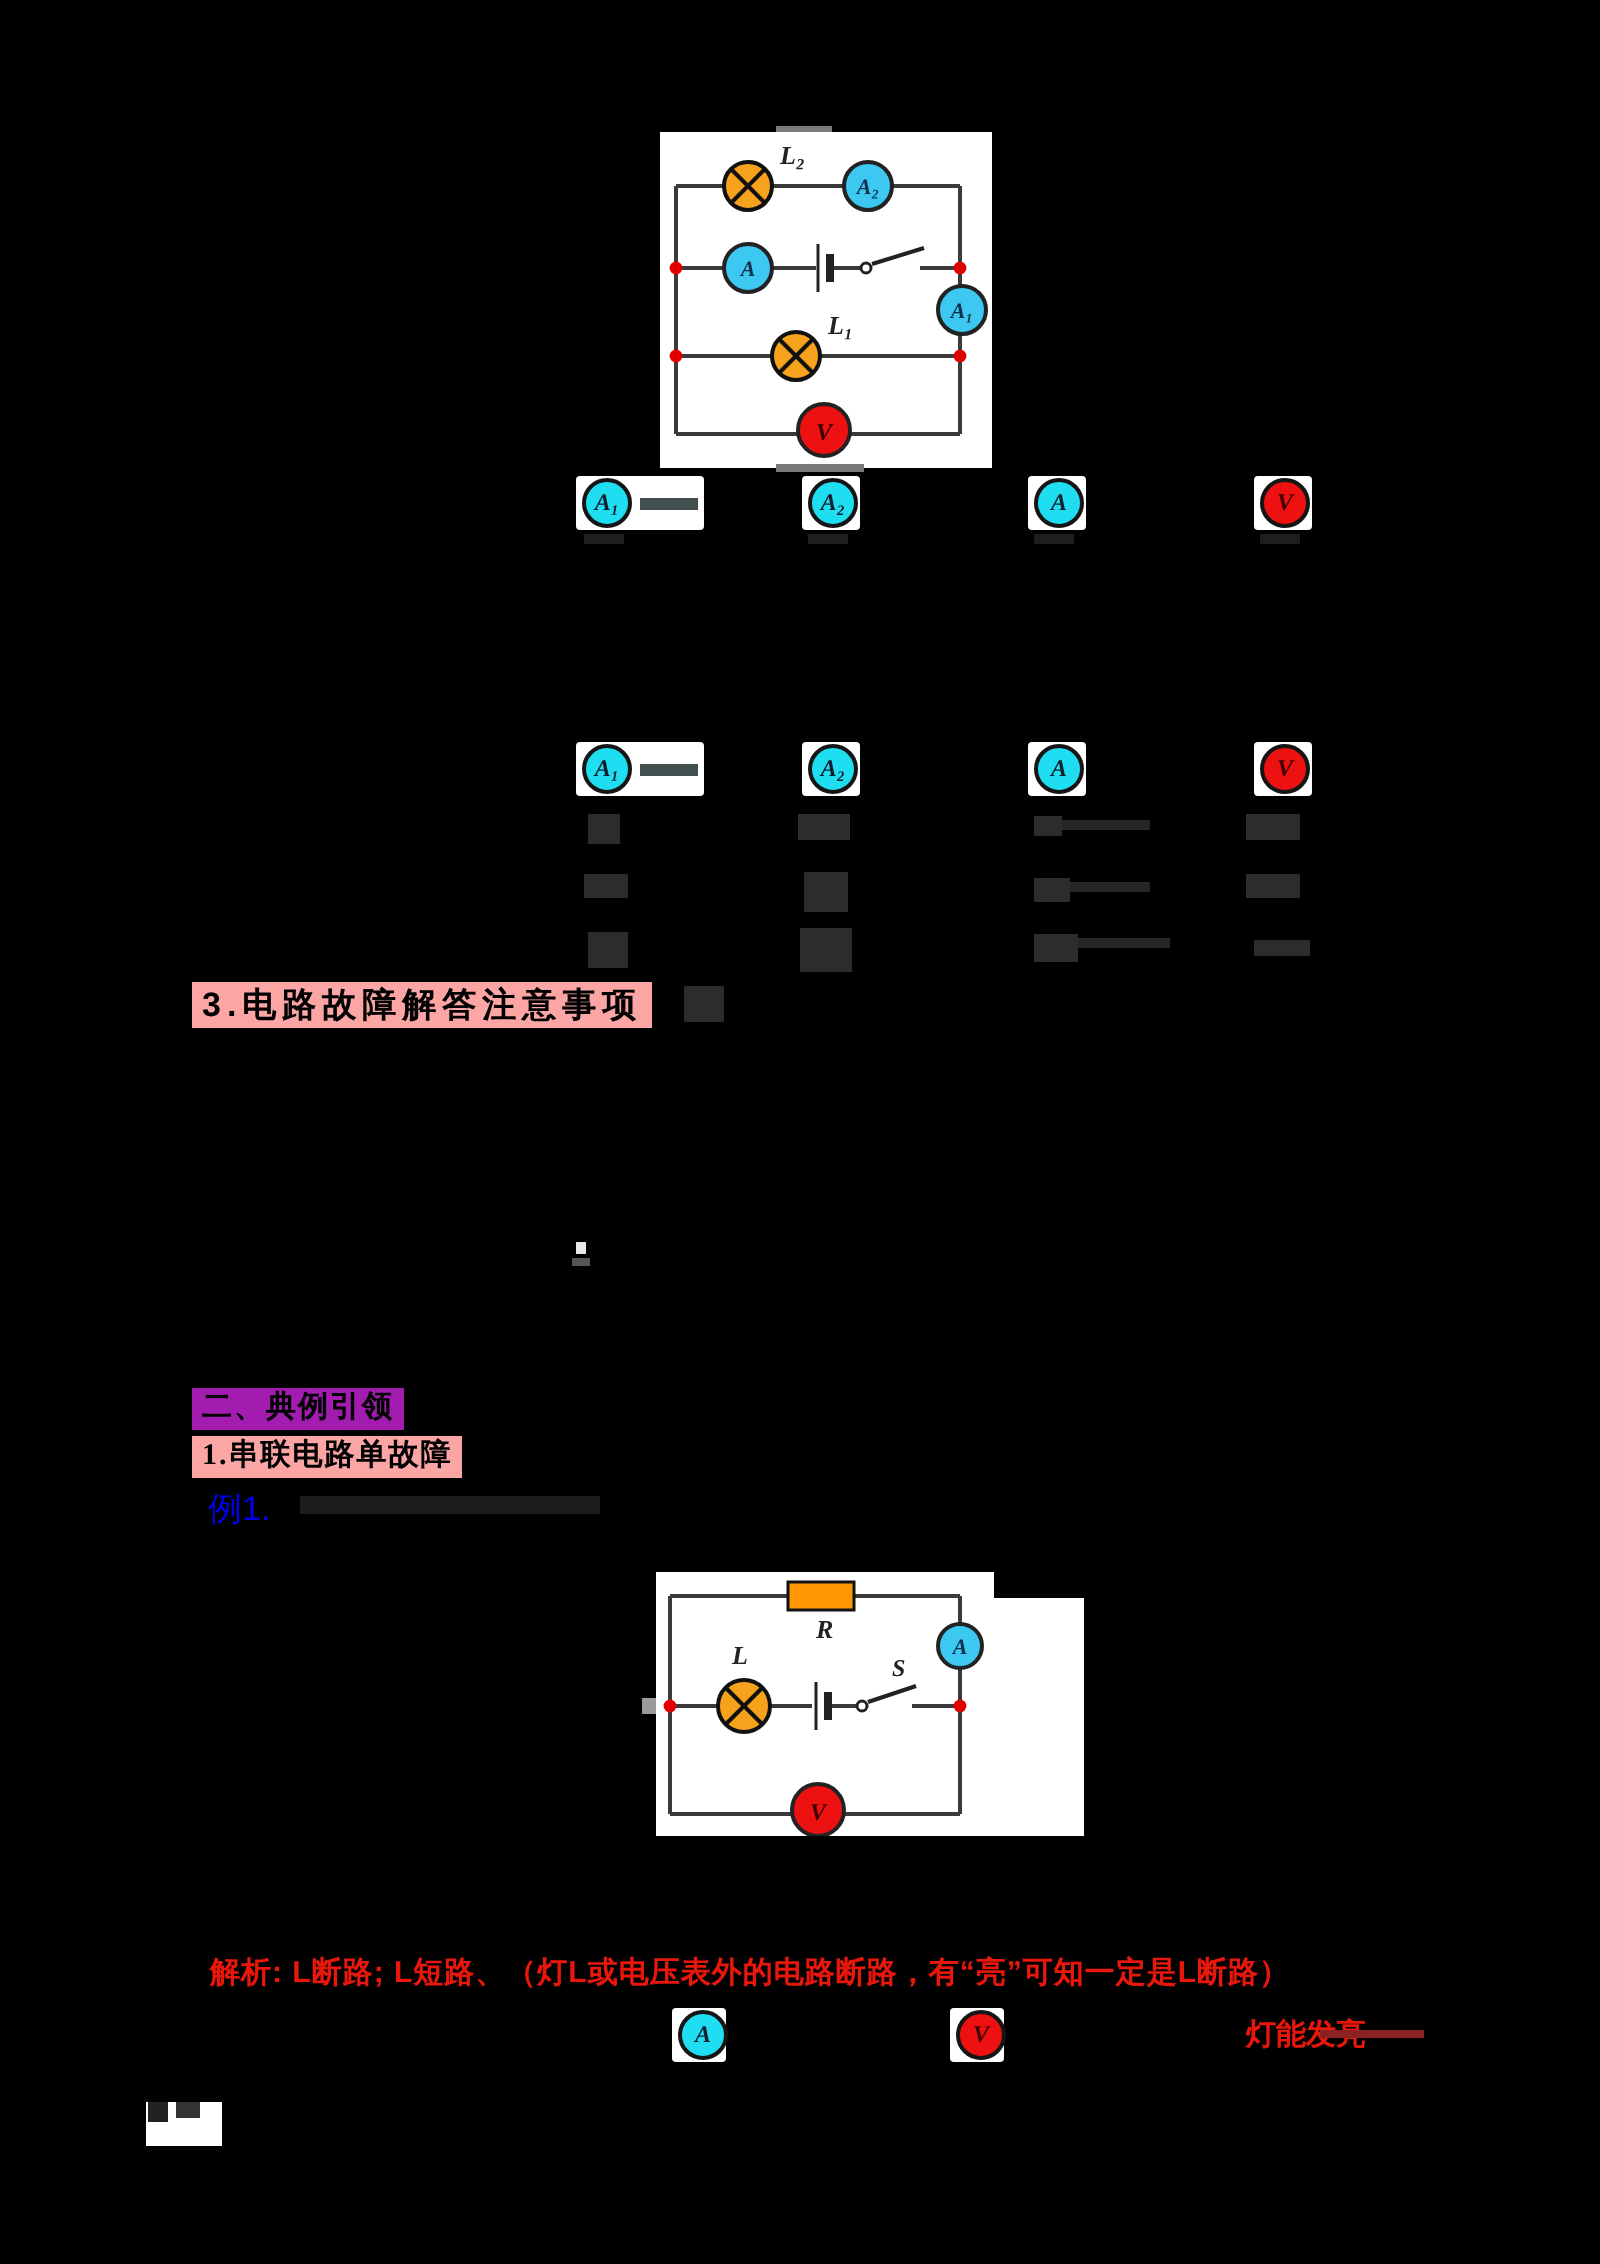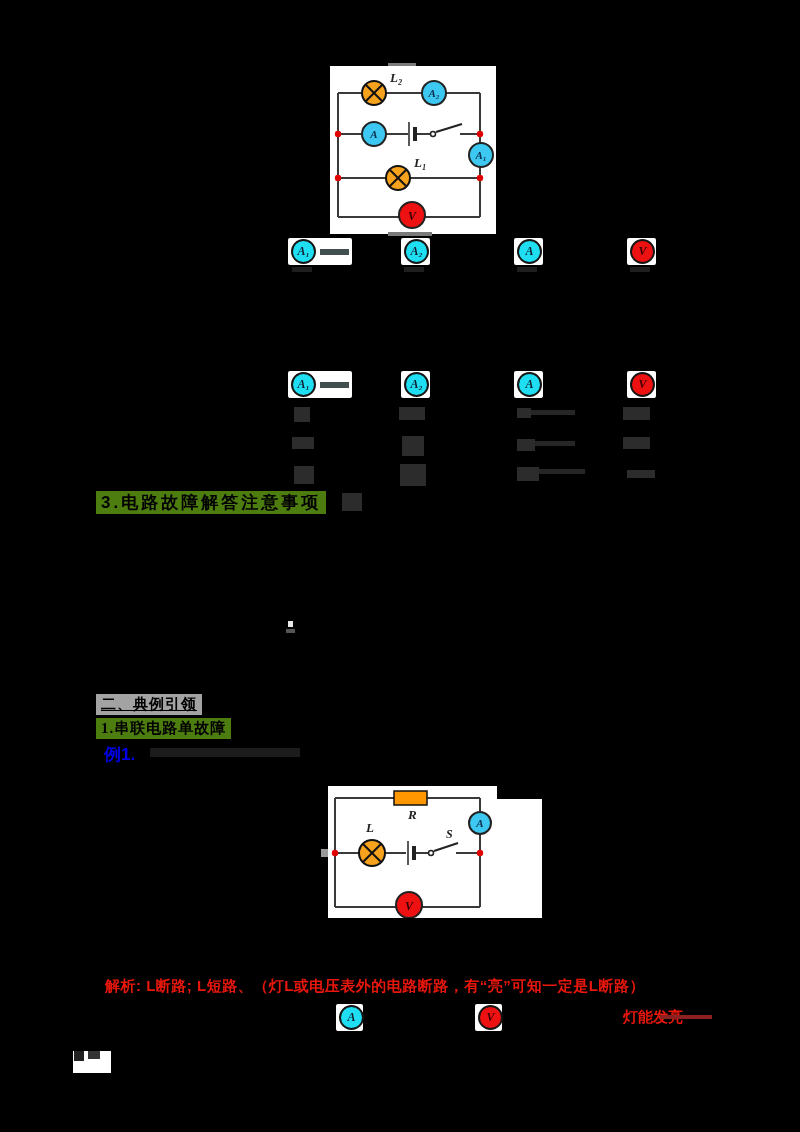--- a/index.html
+++ b/index.html
@@ -12,23 +12,23 @@
   .tile{position:absolute;background:#fff;border-radius:2px;display:flex;align-items:center;padding:3px;box-sizing:border-box;}
   .meter{width:21px;height:21px;border-radius:50%;border:2px solid #151515;display:flex;align-items:center;justify-content:center;
          font-family:"Liberation Serif",serif;font-style:italic;font-weight:bold;font-size:12px;color:#102030;flex:0 0 auto;}
   .meter.cyan{background:#1fdef2;}
   .meter.red{background:#ee1111;color:#400000;}
   .gray-dash{height:6px;background:#41504f;margin-left:4px;flex:1 1 auto;}
   .caption-smudge{position:absolute;background:#1e1e1e;height:5px;width:20px;}
   .remnant{position:absolute;background:#2c2c2c;}
   .remnant-line{position:absolute;background:#262626;height:5px;}
   .hl{position:absolute;font-weight:bold;color:#000;white-space:nowrap;line-height:1.25;padding:1px 5px;}
-  .hl.green{background:#4d7c0f;}
-  .hl.cyan{background:#a3a3a3;text-decoration:underline;}
-  .blue-text{position:absolute;color:#0000ee;font-weight:bold;white-space:nowrap;}
+  .hl.green{background:#fca5a5;}
+  .hl.cyan{background:#a21caf;}
+  .blue-text{position:absolute;color:#0000ee;font-weight:normal;white-space:nowrap;}
   .red-text{position:absolute;color:#e8170c;font-weight:bold;white-space:nowrap;}
   .shadow{position:absolute;background:#7a7a7a;}
   svg text{font-family:"Liberation Serif",serif;}
 </style>
 </head>
 <body>
 
 <div class="shadow" style="left:388px;top:63px;width:28px;height:4px;"></div>
 <div class="whitebox" style="left:330px;top:66px;width:166px;height:168px;">
   <svg width="166" height="168" viewBox="0 0 166 168">

